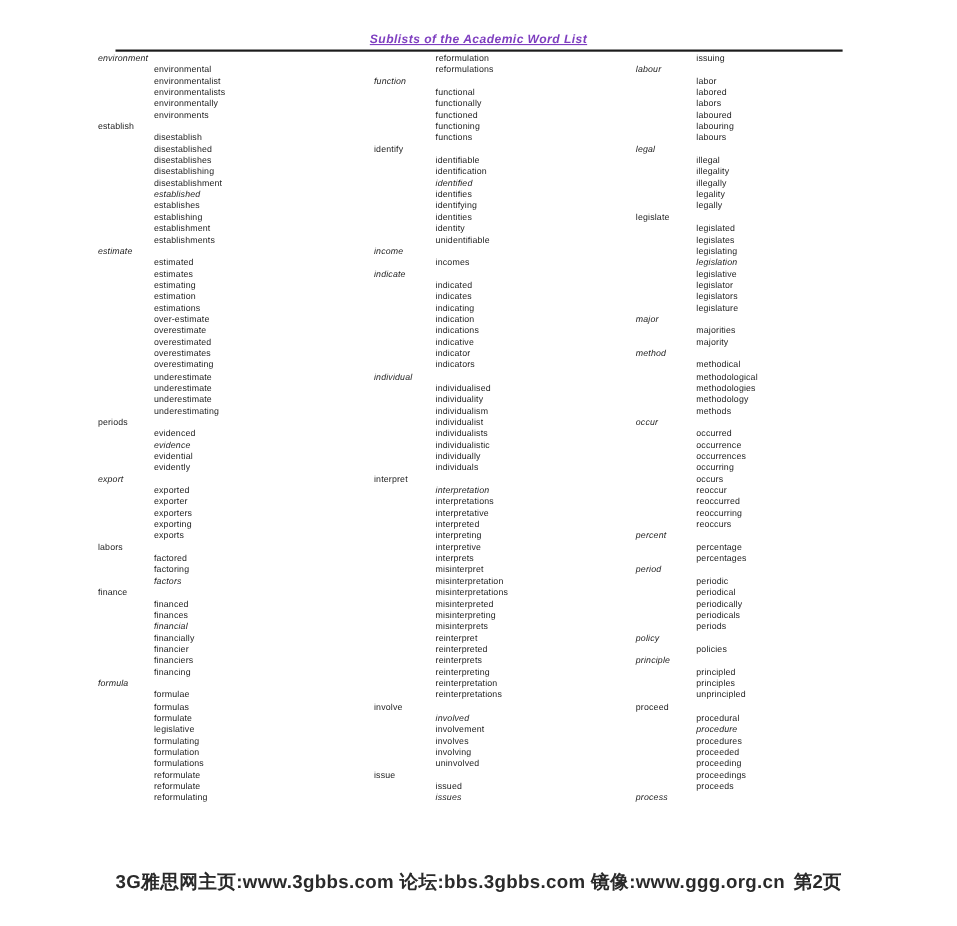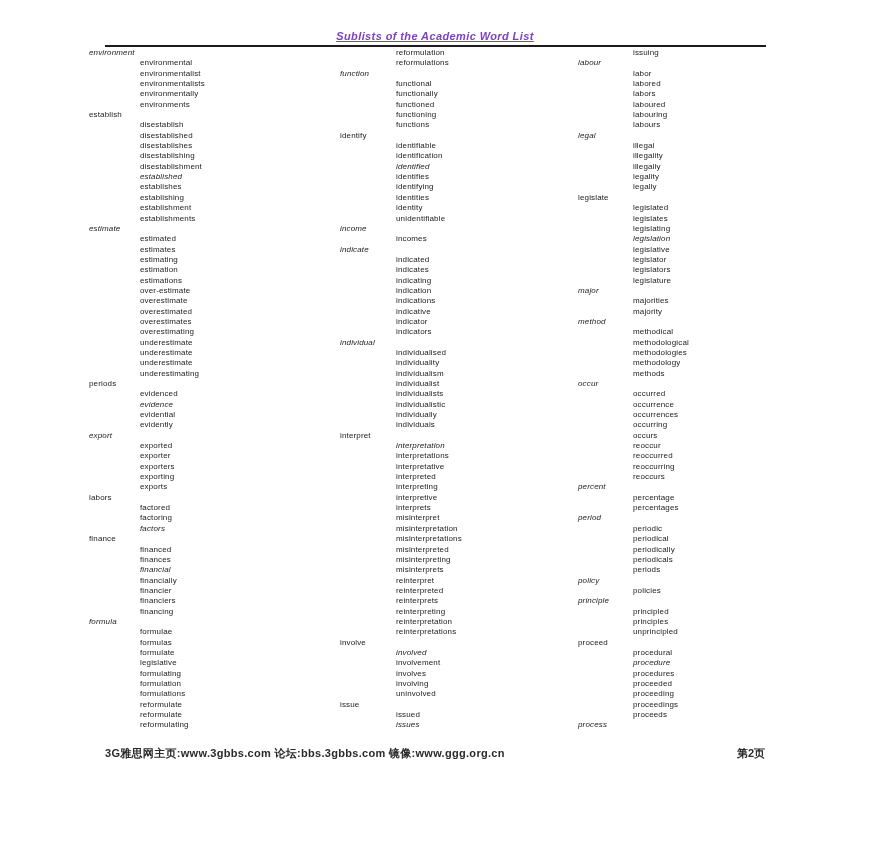--- a/index.html
+++ b/index.html
@@ -50,23 +50,23 @@
   .col-0 { left: 89px; width: 235px; }
   .col-1 { left: 340px; width: 238px; }
   .col-2 { left: 578px; width: 200px; }
   .col-0 .derived { padding-left: 51px; }
   .col-1 .derived { padding-left: 56px; }
   .col-2 .derived { padding-left: 55px; }
   .word.italic { font-style: italic; }
   .footer {
     position: absolute;
     left: 105px;
-    top: 746px;
+    top: 790px;
     width: 660px;
-    font-size: 11px;
+    font-size: 17px;
     color: #2a2a2a;
   }
   .footer-left {
     float: left;
     font-weight: bold;
     letter-spacing: 0.3px;
   }
   .footer-right {
     float: right;
     font-weight: bold;

